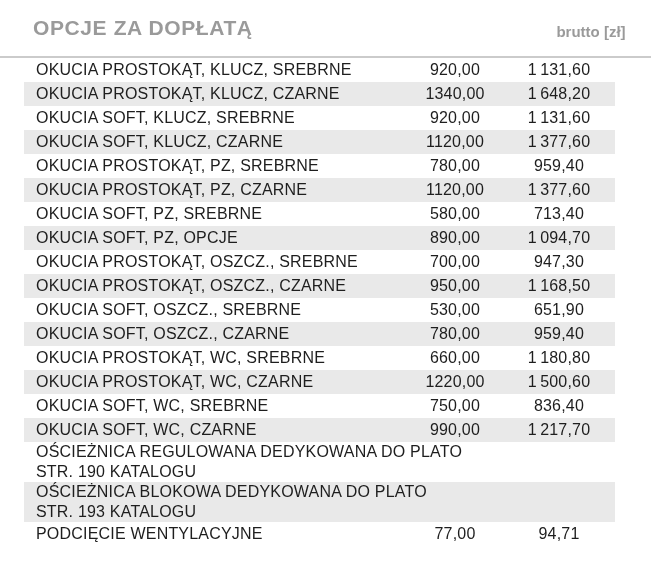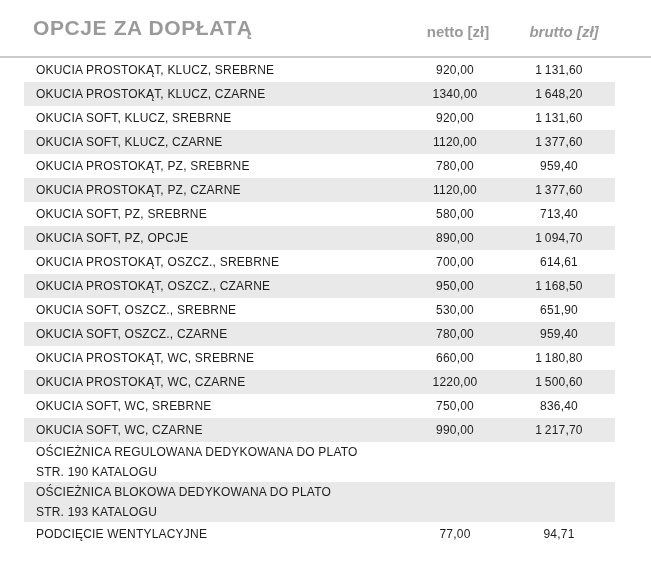--- a/index.html
+++ b/index.html
@@ -26,57 +26,56 @@
   .colhead {
     position: absolute;
     top: 23px;
     font-size: 15px;
     font-weight: 700;
     color: #9a9a9a;
     text-align: center;
     white-space: nowrap;
   }
   .colhead.netto  { left: 413px; width: 90px; }
-  .colhead.brutto { left: 509px; width: 110px; font-style: italic; }
+  .colhead.brutto { left: 536px; width: 110px; }
   .divider {
     position: absolute;
     top: 56px;
     left: 0;
     width: 651px;
     height: 2px;
     background: #cbcbcb;
   }
   table.price-table {
     position: absolute;
     top: 58px;
     left: 24px;
     width: 591px;
     border-collapse: collapse;
     table-layout: fixed;
   }
   table.price-table td {
-    font-size: 12px;
+    font-size: 16px;
     color: #1e1e1e;
     vertical-align: middle;
     letter-spacing: 0.2px;
   }
   table.price-table tr { height: 24px; }
   table.price-table tbody tr:nth-child(even) { background: #e9e9e9; }
   td.name { padding-left: 12px; }
   td.name .line { line-height: 20px; white-space: nowrap; }
   td.num { text-align: center; white-space: nowrap; }
 </style>
 </head>
 <body>
 
 <div class="page">
 
   <div class="title">OPCJE ZA DOPŁATĄ</div>
 
-  <div class="colhead netto">netto [zł]</div>
 
   <div class="colhead brutto">brutto [zł]</div>
 
   <div class="divider"></div>
 
   <table class="price-table">
     <colgroup>
       <col style="width:383px">
       <col style="width:96px">
       <col style="width:112px">
@@ -136,21 +135,21 @@
             <div class="line">OKUCIA SOFT, PZ, OPCJE</div>
           </td>
           <td class="num">890,00</td>
           <td class="num">1 094,70</td>
         </tr>
         <tr>
           <td class="name">
             <div class="line">OKUCIA PROSTOKĄT, OSZCZ., SREBRNE</div>
           </td>
           <td class="num">700,00</td>
-          <td class="num">614,61</td>
+          <td class="num">947,30</td>
         </tr>
         <tr>
           <td class="name">
             <div class="line">OKUCIA PROSTOKĄT, OSZCZ., CZARNE</div>
           </td>
           <td class="num">950,00</td>
           <td class="num">1 168,50</td>
         </tr>
         <tr>
           <td class="name">

